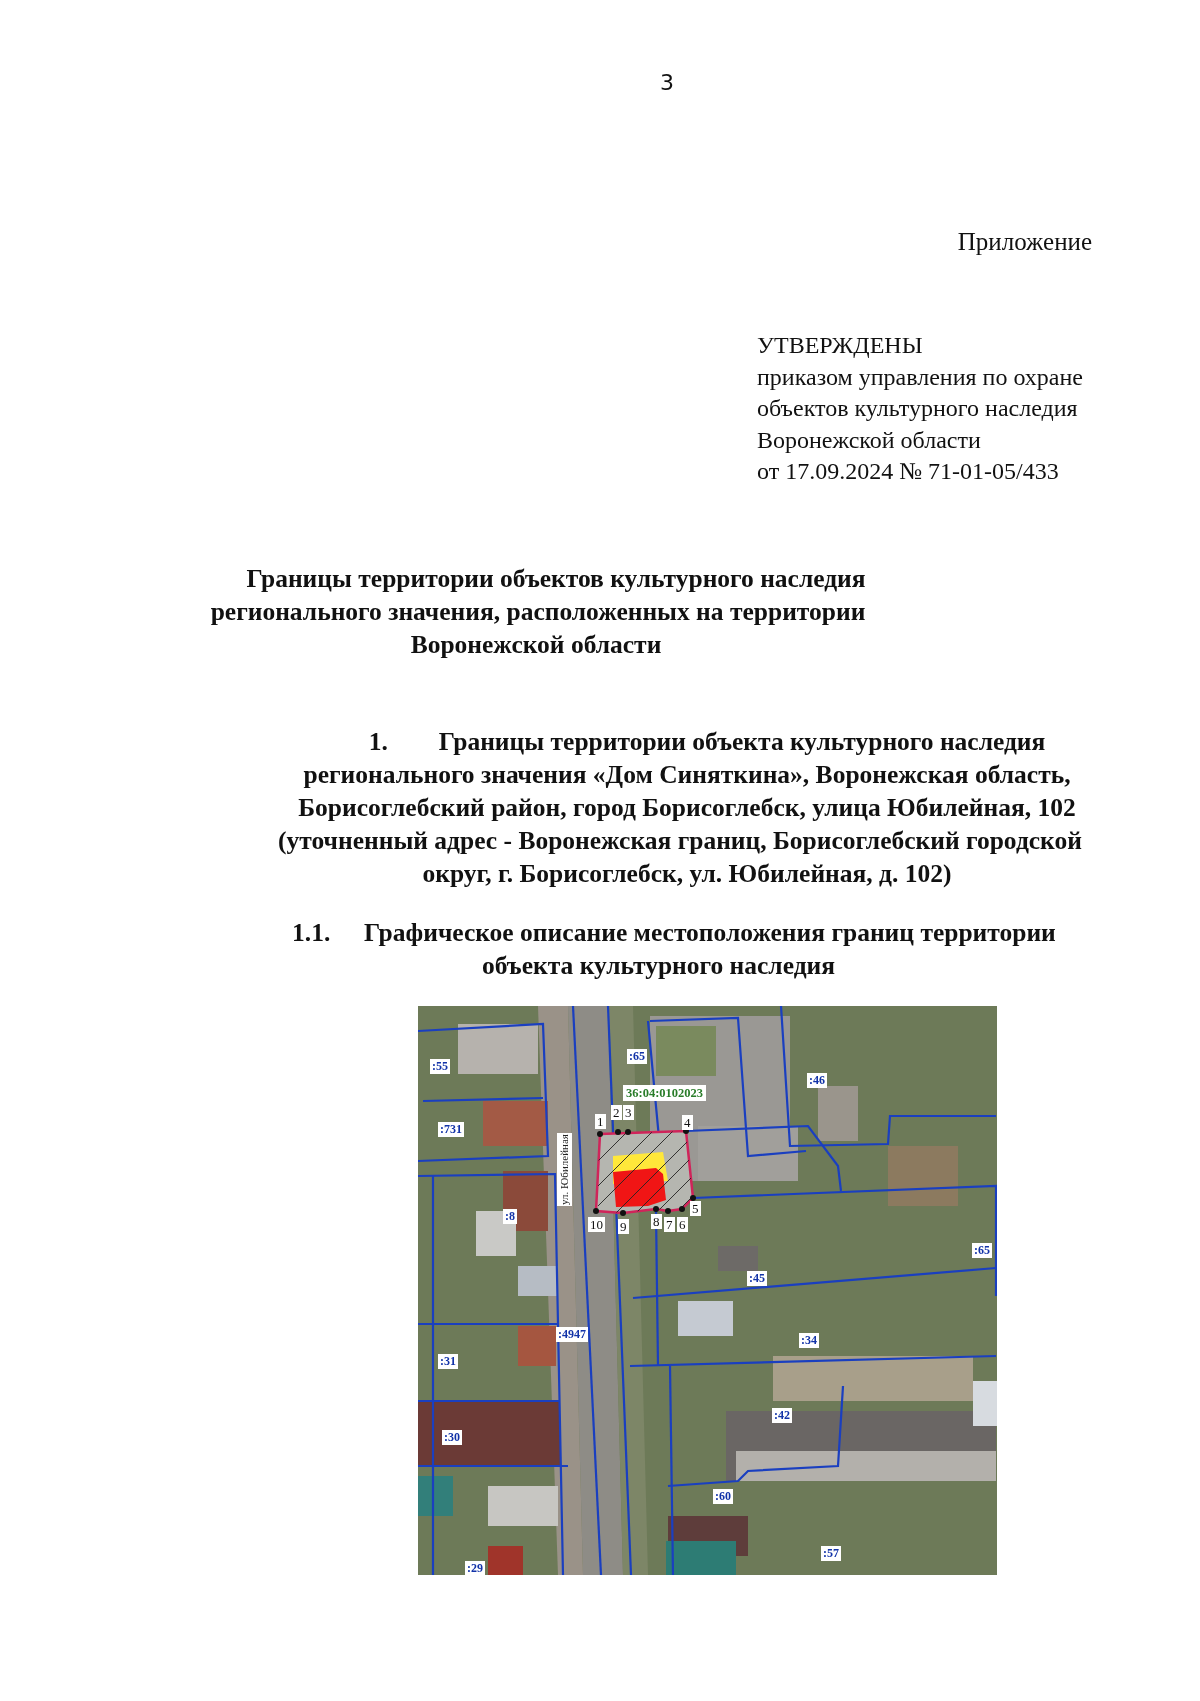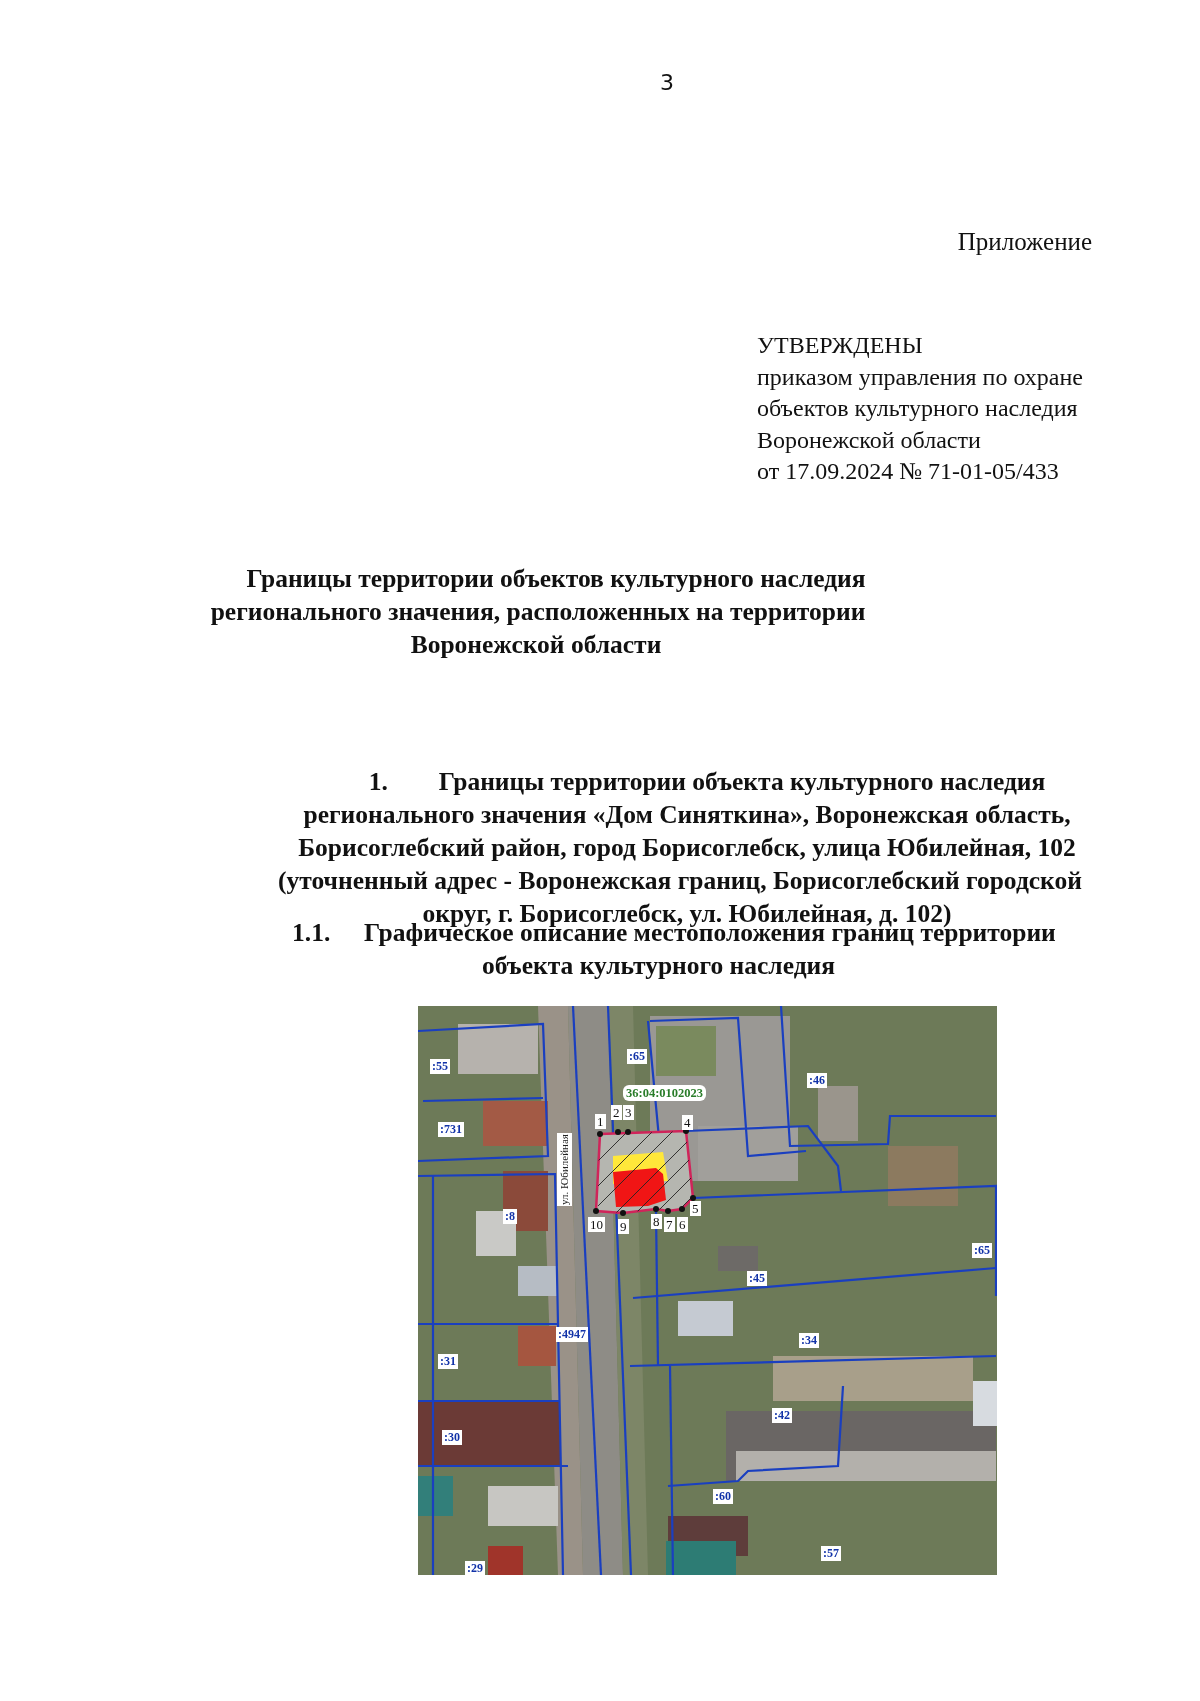--- a/index.html
+++ b/index.html
@@ -26,21 +26,21 @@
 
   
   .map { left:418px; top:1006px; width:579px; height:569px; overflow:hidden;
          background:#6f7a5c; }
   .map svg { display:block; }
   .parcel-label { position:absolute; background:#ffffff; color:#1233a8; font-weight:bold;
                   font-size:12px; padding:0 2px; line-height:15px;
                   font-family:"Liberation Serif", serif; }
   .quarter-label { position:absolute; background:#ffffff; color:#2a7d2a; font-size:12.5px;
                    padding:0 3px; line-height:16px; font-weight:bold;
-                   font-family:"Liberation Serif", serif;border-radius:6px; }
+                   font-family:"Liberation Serif", serif; }
   .pt-label { position:absolute; background:#ffffff; color:#111; font-size:13px;
               line-height:15px; padding:0 2px; font-family:"Liberation Serif", serif; }
   .street-label { position:absolute; background:#ffffff; color:#222; font-size:11px;
                   line-height:13px; padding:1px 1px; transform:rotate(-90deg);
                   transform-origin:left top; white-space:nowrap;
                   font-family:"Liberation Serif", serif; }
 </style>
 </head>
 <body>
 
@@ -56,21 +56,21 @@
   <div>от 17.09.2024 № 71-01-05/433</div>
 </div>
 
 <div class="abs title">
   <div class="l1">Границы территории объектов культурного наследия</div>
   <div class="l2">регионального значения, расположенных на территории</div>
   <div class="l3">Воронежской области</div>
 </div>
 
 <div class="abs sec1">
-  <div style="padding-left:40px;margin-top:40px;">
+  <div style="padding-left:40px;">
     <span class="num">1.</span><span>Границы территории объекта культурного наследия</span>
   </div>
   <div>регионального значения «Дом Синяткина», Воронежская область,</div>
   <div>Борисоглебский район, город Борисоглебск, улица Юбилейная, 102</div>
   <div style="margin-left:-14px;">(уточненный адрес - Воронежская границ, Борисоглебский городской</div>
   <div>округ, г. Борисоглебск, ул. Юбилейная, д. 102)</div>
 </div>
 
 <div class="abs sec11">
   <div><span class="num">1.1.</span><span>Графическое описание местоположения границ территории</span></div>

